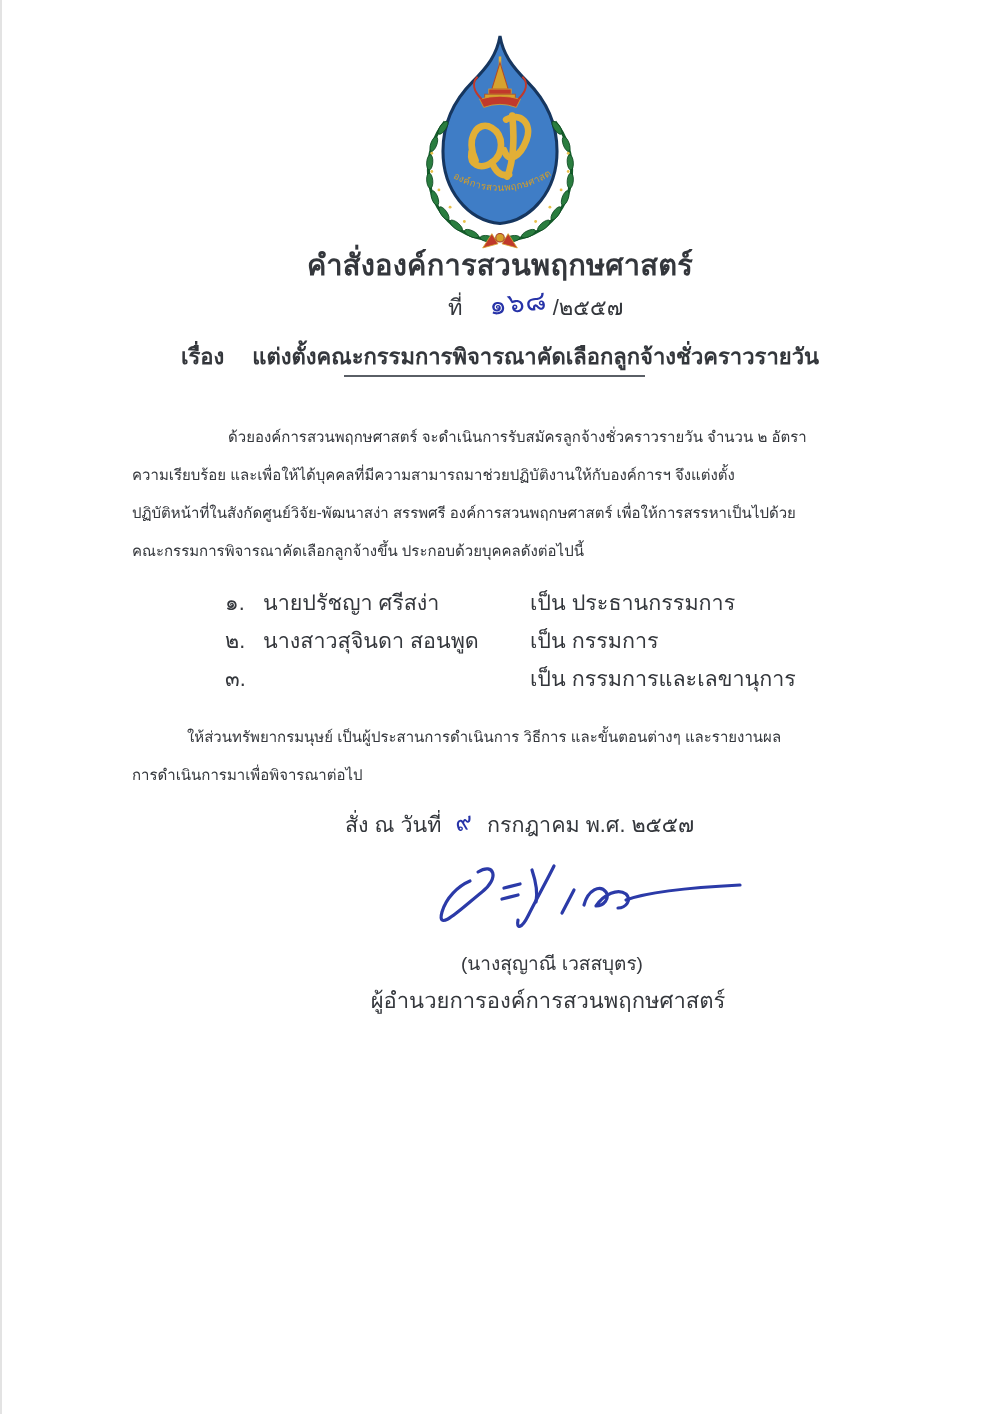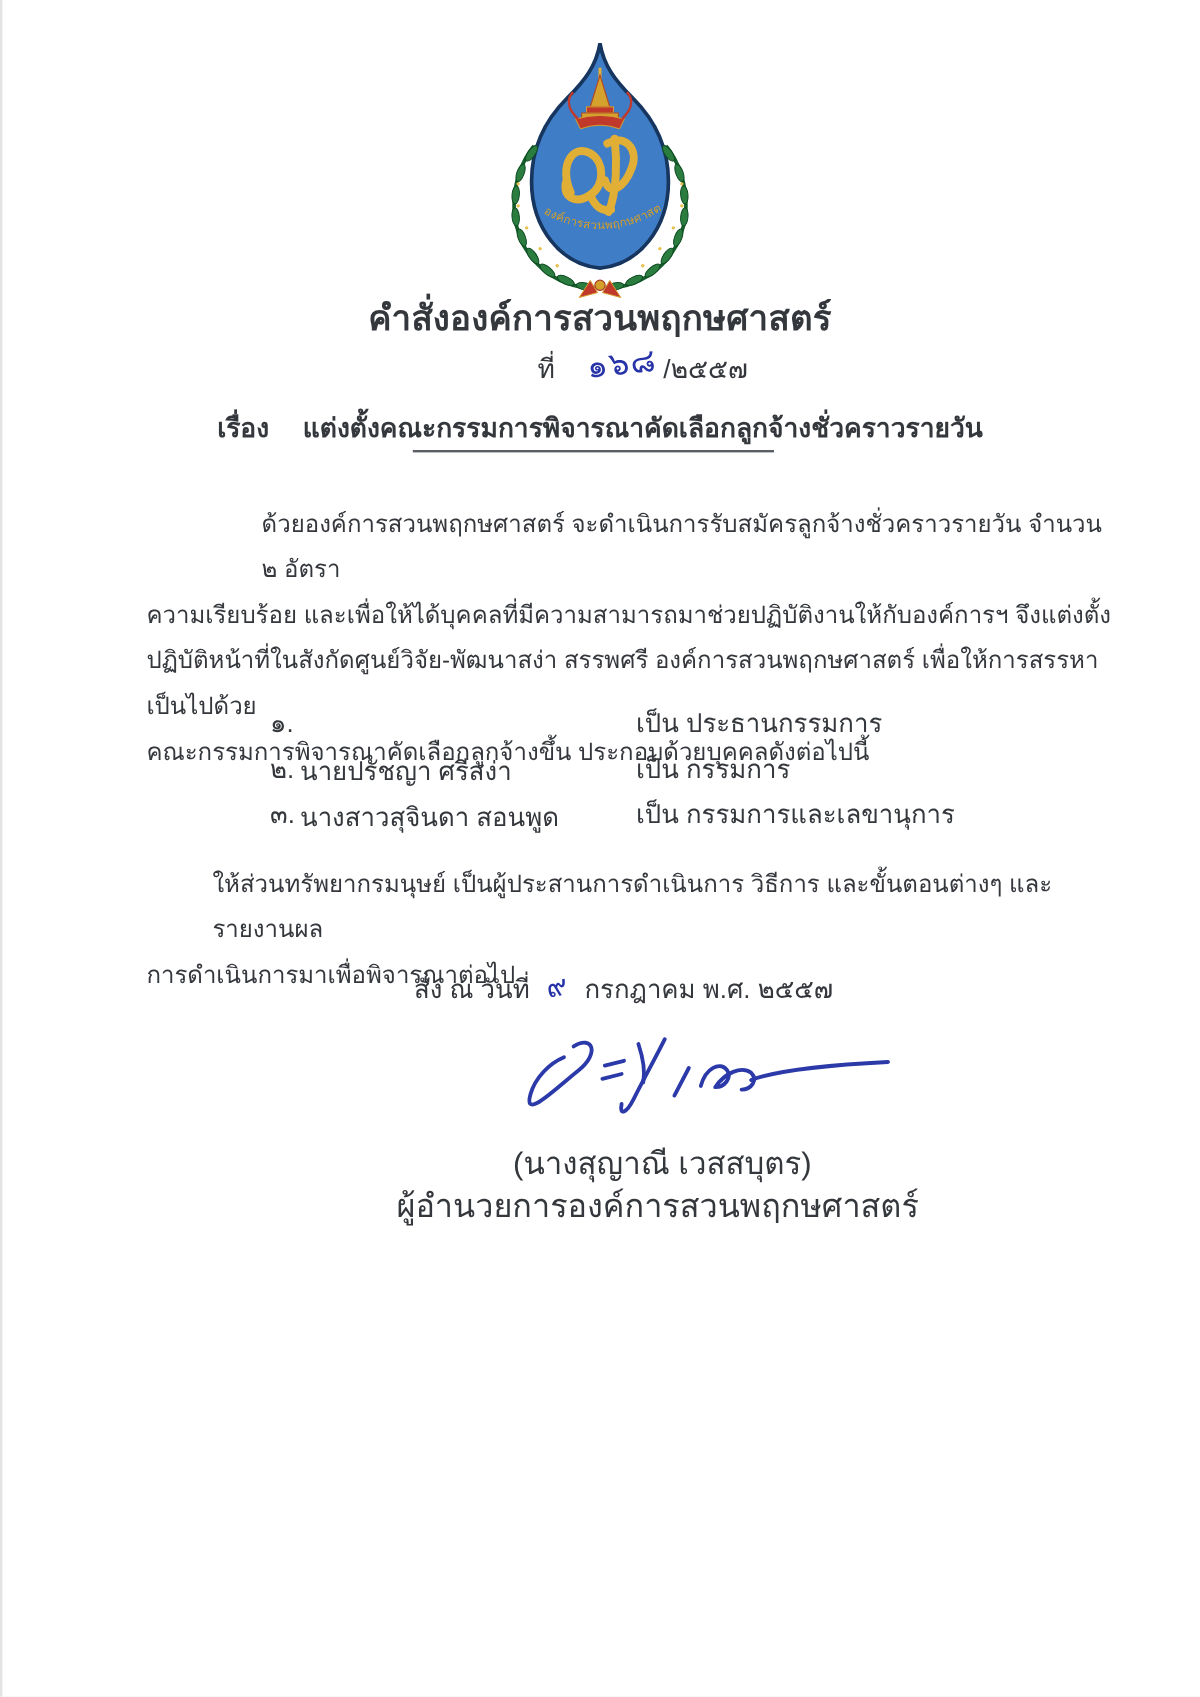--- a/index.html
+++ b/index.html
@@ -11,35 +11,35 @@
   .abs{position:absolute;}
   .centered{left:500px;transform:translateX(-50%);white-space:nowrap;}
   .title{top:242px;font-size:29px;font-weight:600;letter-spacing:.2px;}
   .number-line{top:284px;left:448px;font-size:22px;white-space:nowrap;}
   .number-line .gap{display:inline-block;width:26px;}
   .hand{color:#2733a8;display:inline-block;font-size:27px;transform:rotate(-6deg);position:relative;top:-3px;letter-spacing:1px;}
   .hand-day{color:#2733a8;display:inline-block;font-size:24px;transform:rotate(-10deg);position:relative;top:-2px;margin:0 14px;}
   .subject-line{top:326px;font-size:22px;font-weight:600;margin-top:13px;}
   .subject-line .lbl{margin-right:28px;font-weight:600;}
   .divider{top:375px;left:344px;width:301px;border-top:2px solid #5a5f66;height:0;}
-  .para{left:122px;width:808px;font-size:20px;line-height:38px;}
+  .para{left:132px;width:808px;font-size:15px;line-height:38px;}
   .p1{top:418px;}
   .p2{top:718px;}
   .indent1{padding-left:96px;}
   .indent2{padding-left:55px;}
   .committee{top:584px;left:0;width:1000px;}
   .crow{position:absolute;left:0;width:1000px;height:38px;font-size:21.5px;line-height:38px;}
   .crow .no{position:absolute;left:225px;}
-  .crow .nm{position:absolute;left:250px;margin-top:40px;}
+  .crow .nm{position:absolute;left:263px;}
   .crow .rl{position:absolute;left:530px;}
   .r0{top:0;} .r1{top:38px;} .r2{top:76px;}
   .date-line{top:804px;left:345px;font-size:21.5px;white-space:nowrap;}
   .sig-svg{top:856px;left:408px;}
-  .sig-name{top:948px;left:552px;transform:translateX(-50%);font-size:26px;white-space:nowrap;}
-  .sig-pos{top:983px;left:548px;transform:translateX(-50%);font-size:27px;white-space:nowrap;}
+  .sig-name{top:948px;left:552px;transform:translateX(-50%);font-size:19px;white-space:nowrap;}
+  .sig-pos{top:983px;left:548px;transform:translateX(-50%);font-size:22px;white-space:nowrap;}
   .logo-svg{top:30px;left:408px;}
 </style>
 </head>
 <body>
 
 <div class="page">
 
   <svg class="abs logo-svg" width="184" height="222" viewBox="0 0 180 218">
 
     <path d="M90,6 C87,24 78,36 63,51 C45,69 34,92 34,119 C34,157 58,187 90,190 C122,187 146,157 146,119 C146,92 135,69 117,51 C102,36 93,24 90,6 Z" fill="#3f7dc6" stroke="#16365f" stroke-width="3"></path>

